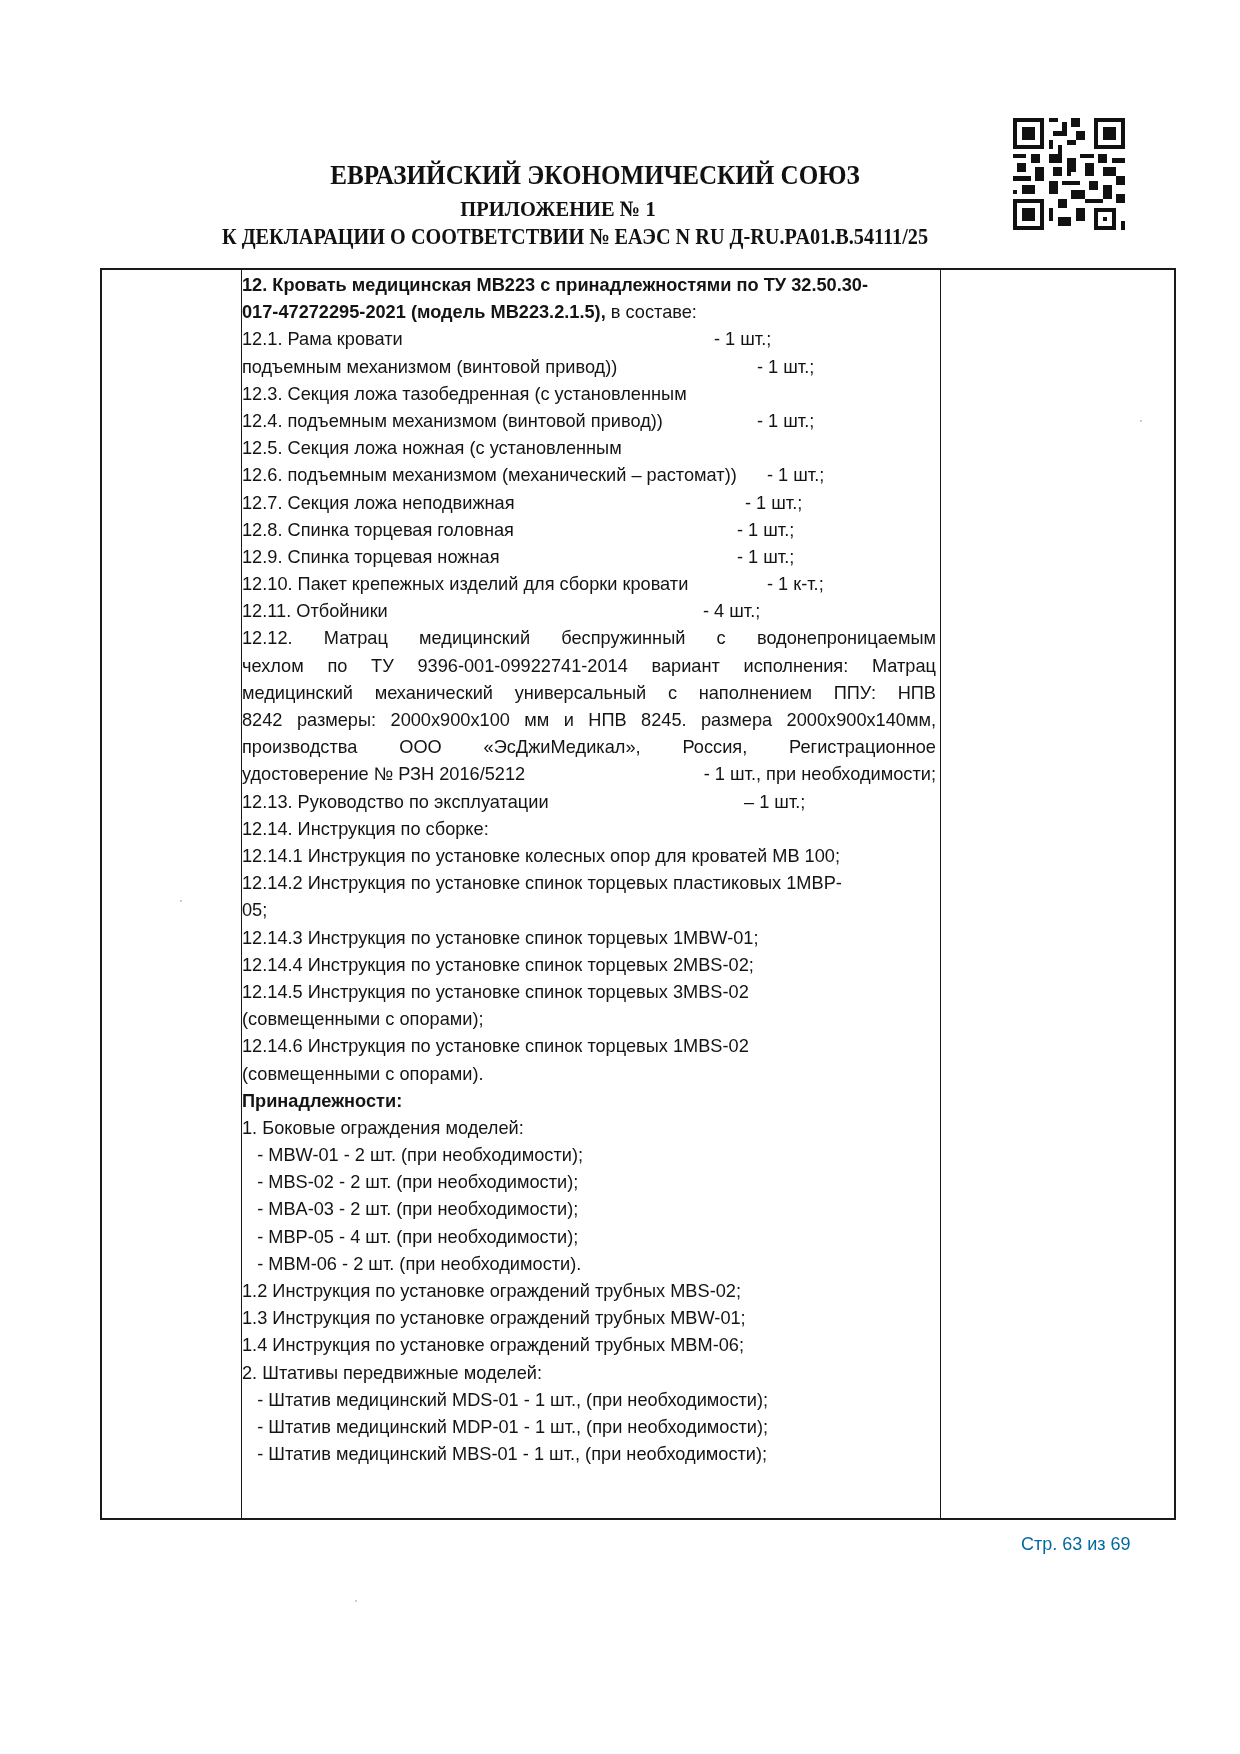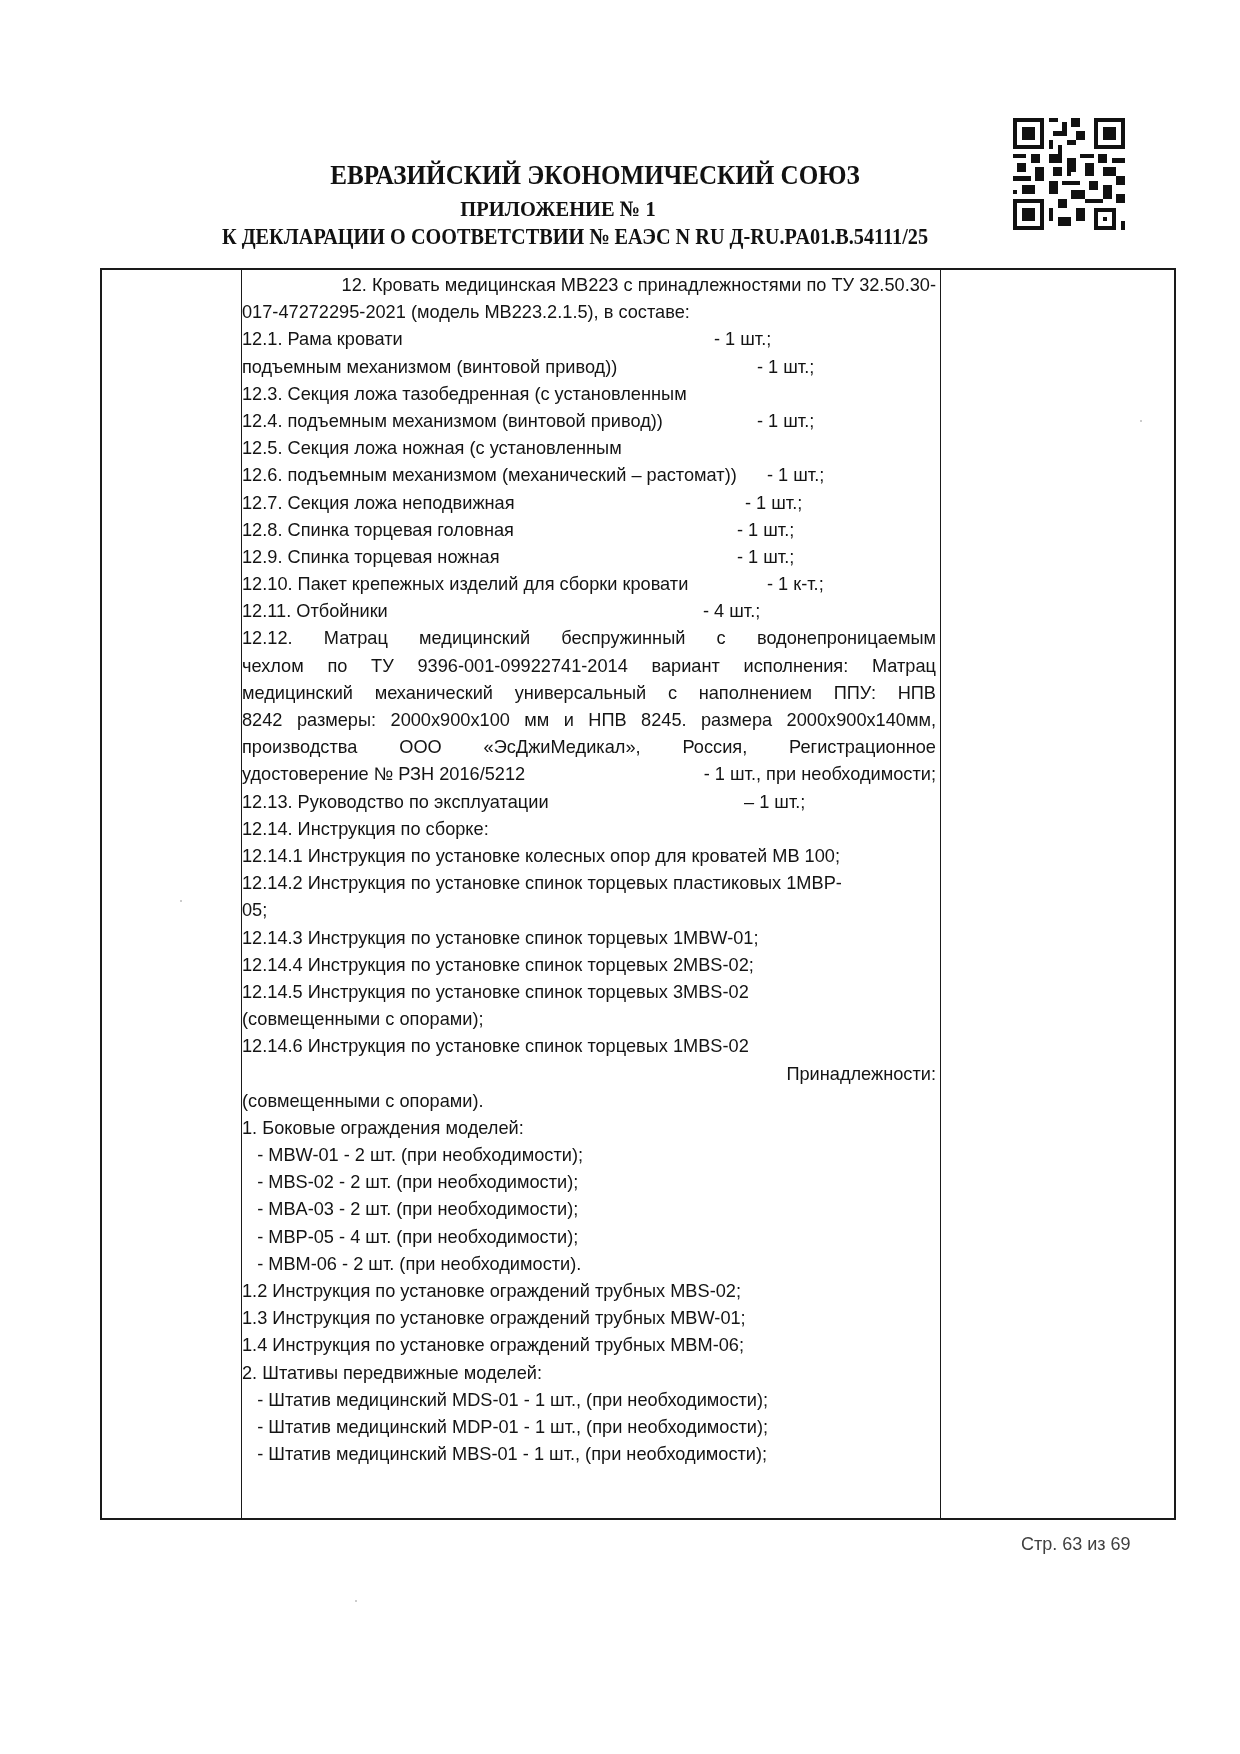--- a/index.html
+++ b/index.html
@@ -25,26 +25,26 @@
   .col-l { position: absolute; left: 0; top: 0; width: 140px; height: 100%; border-right: 1.5px solid #1a1a1a; box-sizing: border-box; }
   .col-r { position: absolute; left: 838px; top: 0; width: 236px; height: 100%; border-left: 1.5px solid #1a1a1a; box-sizing: border-box; }
 
   .content {
     position: absolute; left: 242px; top: 272px; width: 694px;
     font-family: "Liberation Sans", "DejaVu Sans", sans-serif;
     font-size: 18.2px; line-height: 27.2px; color: #141414;
   }
   .line { position: relative; height: 27.2px; white-space: nowrap; }
   .line .q { position: absolute; top: 0; }
-  .b { font-weight: normal; text-align: right; }
+  .b { font-weight: bold; }
   .just { text-align: justify; text-align-last: justify; white-space: normal; height: auto; }
 
   .pagenum {
     position: absolute; left: 1021px; top: 1534px;
-    font-family: "Liberation Sans", "DejaVu Sans", sans-serif; font-size: 18px; color: #404040;
+    font-family: "Liberation Sans", "DejaVu Sans", sans-serif; font-size: 18px; color: #0369a1;
   }
   .speck { position: absolute; width: 2px; height: 2px; background: #bbb; border-radius: 1px; }
 </style>
 </head>
 <body>
 
 <div class="hdr" id="h1">ЕВРАЗИЙСКИЙ ЭКОНОМИЧЕСКИЙ СОЮЗ</div>
 <div class="hdr" id="h2">ПРИЛОЖЕНИЕ № 1</div>
 <div class="hdr" id="h3">К ДЕКЛАРАЦИИ О СООТВЕТСТВИИ № ЕАЭС N RU Д-RU.PA01.B.54111/25</div>
 
@@ -135,23 +135,23 @@
 
   <div class="line">12.14. Инструкция по сборке:</div>
   <div class="line">12.14.1 Инструкция по установке колесных опор для кроватей МВ 100;</div>
   <div class="line">12.14.2 Инструкция по установке спинок торцевых пластиковых 1MBP-</div>
   <div class="line">05;</div>
   <div class="line">12.14.3 Инструкция по установке спинок торцевых 1MBW-01;</div>
   <div class="line">12.14.4 Инструкция по установке спинок торцевых 2MBS-02;</div>
   <div class="line">12.14.5 Инструкция по установке спинок торцевых 3MBS-02</div>
   <div class="line">(совмещенными с опорами);</div>
   <div class="line">12.14.6 Инструкция по установке спинок торцевых 1MBS-02</div>
+  <div class="line">(совмещенными с опорами).</div>
+
   <div class="line b">Принадлежности:</div>
-
-  <div class="line">(совмещенными с опорами).</div>
   <div class="line">1. Боковые ограждения моделей:</div>
   <div class="line" style="white-space:pre">   - MBW-01 - 2 шт. (при необходимости);</div>
   <div class="line" style="white-space:pre">   - MBS-02 - 2 шт. (при необходимости);</div>
   <div class="line" style="white-space:pre">   - MBA-03 - 2 шт. (при необходимости);</div>
   <div class="line" style="white-space:pre">   - MBP-05 - 4 шт. (при необходимости);</div>
   <div class="line" style="white-space:pre">   - MBM-06 - 2 шт. (при необходимости).</div>
   <div class="line">1.2 Инструкция по установке ограждений трубных MBS-02;</div>
   <div class="line">1.3 Инструкция по установке ограждений трубных MBW-01;</div>
   <div class="line">1.4 Инструкция по установке ограждений трубных MBM-06;</div>
   <div class="line">2. Штативы передвижные моделей:</div>

